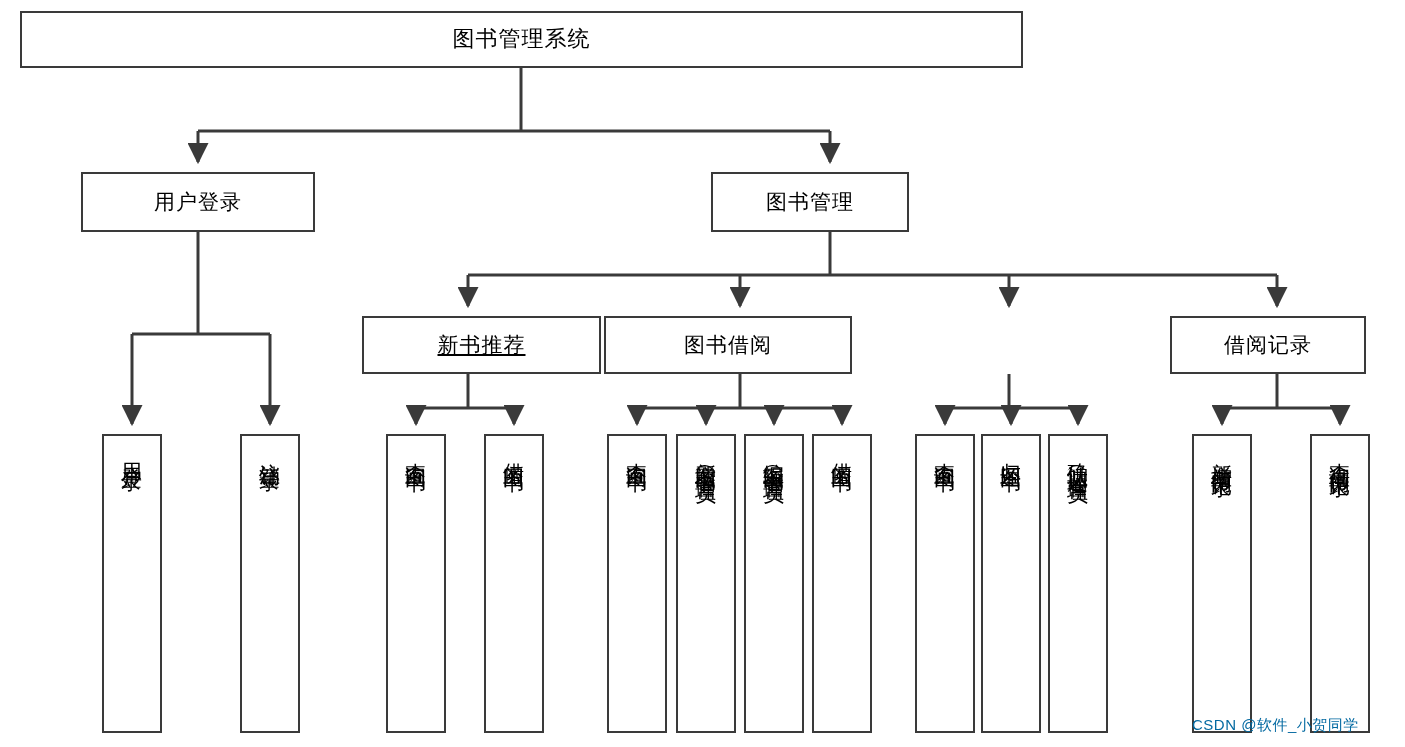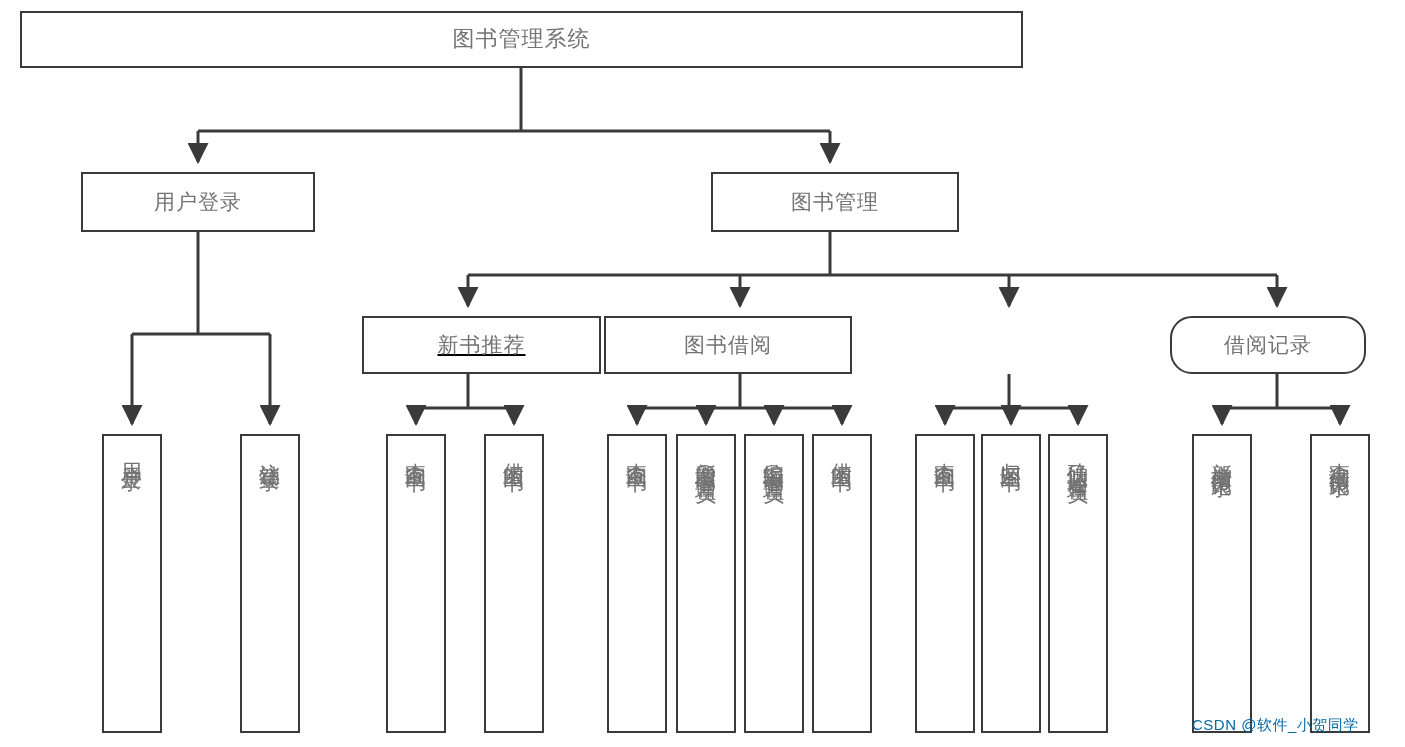--- a/index.html
+++ b/index.html
@@ -29,21 +29,21 @@
   .node {
     position: absolute;
     box-sizing: border-box;
     background: #ffffff;
     border: 2px solid #3a3a3a;
     display: flex;
     align-items: center;
     justify-content: center;
   }
   .node .label {
-    color: #737373;
+    color: #000000;
     line-height: 1.12;
     text-align: right;
     white-space: nowrap;
   }
   
   .node.horiz .label {
     font-size: 21px;
     letter-spacing: 1px;
   }
   .node.root .label {
@@ -125,31 +125,31 @@
     </g>
   </svg>
 
   <div class="node horiz root" style="left:20px; top:11px; width:1003px; height:57px;">
     <span class="label">图书管理系统</span>
   </div>
 
   <div class="node horiz" style="left:81px; top:172px; width:234px; height:60px;">
     <span class="label">用户登录</span>
   </div>
-  <div class="node horiz" style="left:711px; top:172px; width:248px; height:60px;">
+  <div class="node horiz" style="left:711px; top:172px; width:198px; height:60px;">
     <span class="label">图书管理</span>
   </div>
 
   <div class="node horiz" style="left:362px; top:316px; width:239px; height:58px;text-decoration:underline;">
     <span class="label">新书推荐</span>
   </div>
   <div class="node horiz" style="left:604px; top:316px; width:248px; height:58px;">
     <span class="label">图书借阅</span>
   </div>
-  <div class="node horiz" style="left:1170px; top:316px; width:196px; height:58px;border-radius:22px;">
+  <div class="node horiz" style="left:1170px; top:316px; width:196px; height:58px;">
     <span class="label">借阅记录</span>
   </div>
 
   <div class="node vert" style="left:102px; top:434px; width:60px; height:299px;">
     <span class="label">用户登录</span>
   </div>
   <div class="node vert" style="left:240px; top:434px; width:60px; height:299px;">
     <span class="label">注销登录</span>
   </div>
 

